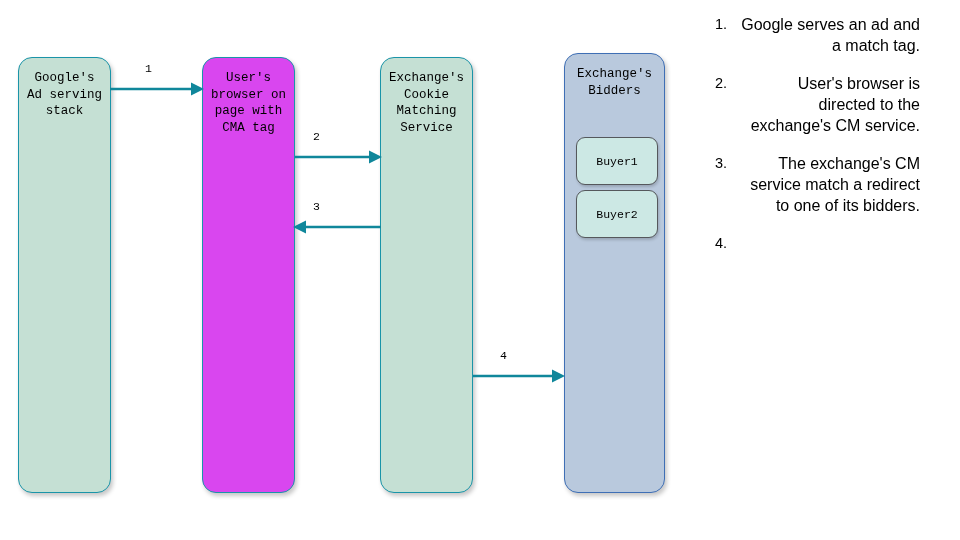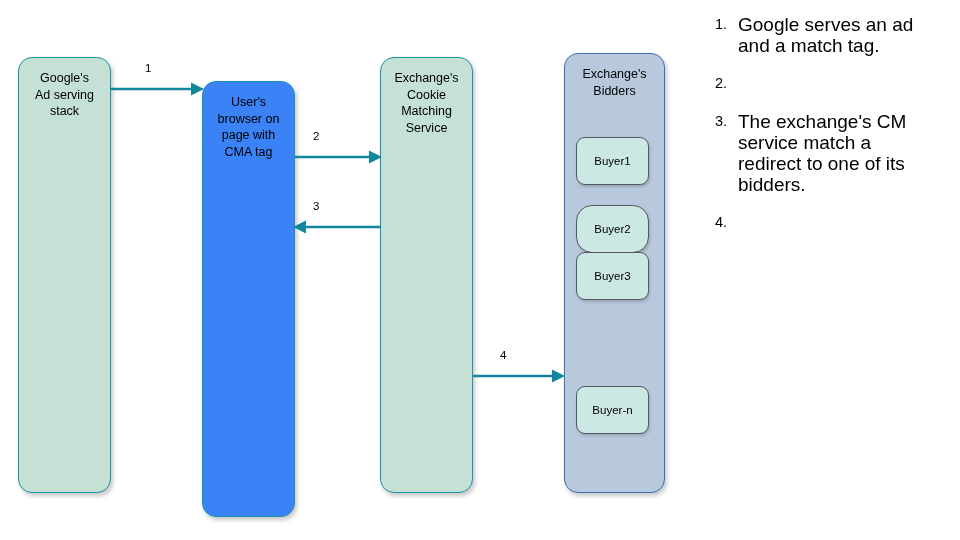--- a/index.html
+++ b/index.html
@@ -15,20 +15,21 @@
     font-family: "Liberation Sans", sans-serif;
     color: #000000;
   }
 
   
   #diagram {
     position: absolute;
     left: 0; top: 0;
     width: 700px;
     height: 540px;
+    font-family: Liberation Mono, monospace;
   }
 
   .lane {
     position: absolute;
     border-radius: 14px;
     box-sizing: border-box;
     box-shadow: 2px 3px 4px rgba(0,0,0,0.22);
     text-align: center;
     padding-top: 12px;
   }
@@ -38,52 +39,51 @@
     color: #000;
     white-space: pre-line;
     padding: 0 4px;
   }
 
   .lane.green {
     background: #c5e0d4;
     border: 1.4px solid #1a94a8;
   }
   .lane.blue {
-    background: #3b82f6;
+    background: #d946ef;
     border: 1.4px solid #1a94a8;
-    margin-top: 24px;
   }
   .lane.blue-b {
     background: #b9c9dd;
     border: 1.4px solid #3f6fb5;
   }
 
   #lane-1 { left: 18px;  top: 57px; width: 93px;  height: 436px; }
   #lane-2 { left: 202px; top: 57px; width: 93px;  height: 436px; }
   #lane-3 { left: 380px; top: 57px; width: 93px;  height: 436px; }
   #lane-4 { left: 564px; top: 53px; width: 101px; height: 440px; }
 
   
   .buyer {
     position: absolute;
     left: 11px;
-    width: 73px;
+    width: 82px;
     height: 48px;
     background: #cce8e4;
     border: 1.2px solid #55585c;
     border-radius: 9px;
     box-sizing: border-box;
     display: flex;
     align-items: center;
     justify-content: center;
     font-size: 11.5px;
     box-shadow: 1px 2px 3px rgba(0,0,0,0.18);
   }
   .buyer.b0 { top: 83px;  }
-  .buyer.b1 { top: 151px; border-radius: 16px; }
+  .buyer.b1 { top: 136px; }
   .buyer.b2 { top: 198px; }
   .buyer.b3 { top: 332px; }
 
   
   .arrow-label {
     position: absolute;
     font-size: 11.5px;
     color: #000;
   }
   .arrow-svg { position: absolute; overflow: visible; }
@@ -104,23 +104,24 @@
   }
   .step-num {
     width: 38px;
     flex: 0 0 38px;
     font-size: 14.5px;
     line-height: 21px;
     padding-left: 15px;
     box-sizing: border-box;
   }
   .step-text {
-    font-size: 19px;
+    font-size: 16px;
     line-height: 21px;
     width: 182px;
+    text-align: right;
   }
 </style>
 </head>
 <body>
 
 <div id="diagram">
 
   <div class="lane green" id="lane-1">
     <div class="lane-title">Google's
 Ad serving
@@ -139,22 +140,20 @@
 Cookie
 Matching
 Service</div>
   </div>
 
   <div class="lane blue-b" id="lane-4">
     <div class="lane-title">Exchange's
 Bidders</div>
     <div class="buyer b0">Buyer1</div>
     <div class="buyer b1">Buyer2</div>
-    <div class="buyer b2">Buyer3</div>
-    <div class="buyer b3">Buyer-n</div>
   </div>
 
   <svg class="arrow-svg" style="left:108px; top:78px;" width="100" height="22">
     <line x1="2" y1="11" x2="83" y2="11" stroke="#10879b" stroke-width="2.4"></line>
     <polygon points="83,4.5 96,11 83,17.5" fill="#10879b"></polygon>
   </svg>
   <div class="arrow-label" style="left:145px; top:62px;">1</div>
 
   <svg class="arrow-svg" style="left:293px; top:146px;" width="95" height="22">
     <line x1="2" y1="11" x2="76" y2="11" stroke="#10879b" stroke-width="2.4"></line>
@@ -176,20 +175,21 @@
 
 </div>
 
 <div id="steps">
   <div class="step">
     <div class="step-num">1.</div>
     <div class="step-text">Google serves an ad and a match tag.</div>
   </div>
   <div class="step">
     <div class="step-num">2.</div>
+    <div class="step-text">User's browser is directed to the exchange's CM service.</div>
   </div>
   <div class="step">
     <div class="step-num">3.</div>
     <div class="step-text">The exchange's CM service match a redirect to one of its bidders.</div>
   </div>
   <div class="step">
     <div class="step-num">4.</div>
   </div>
 </div>
 

